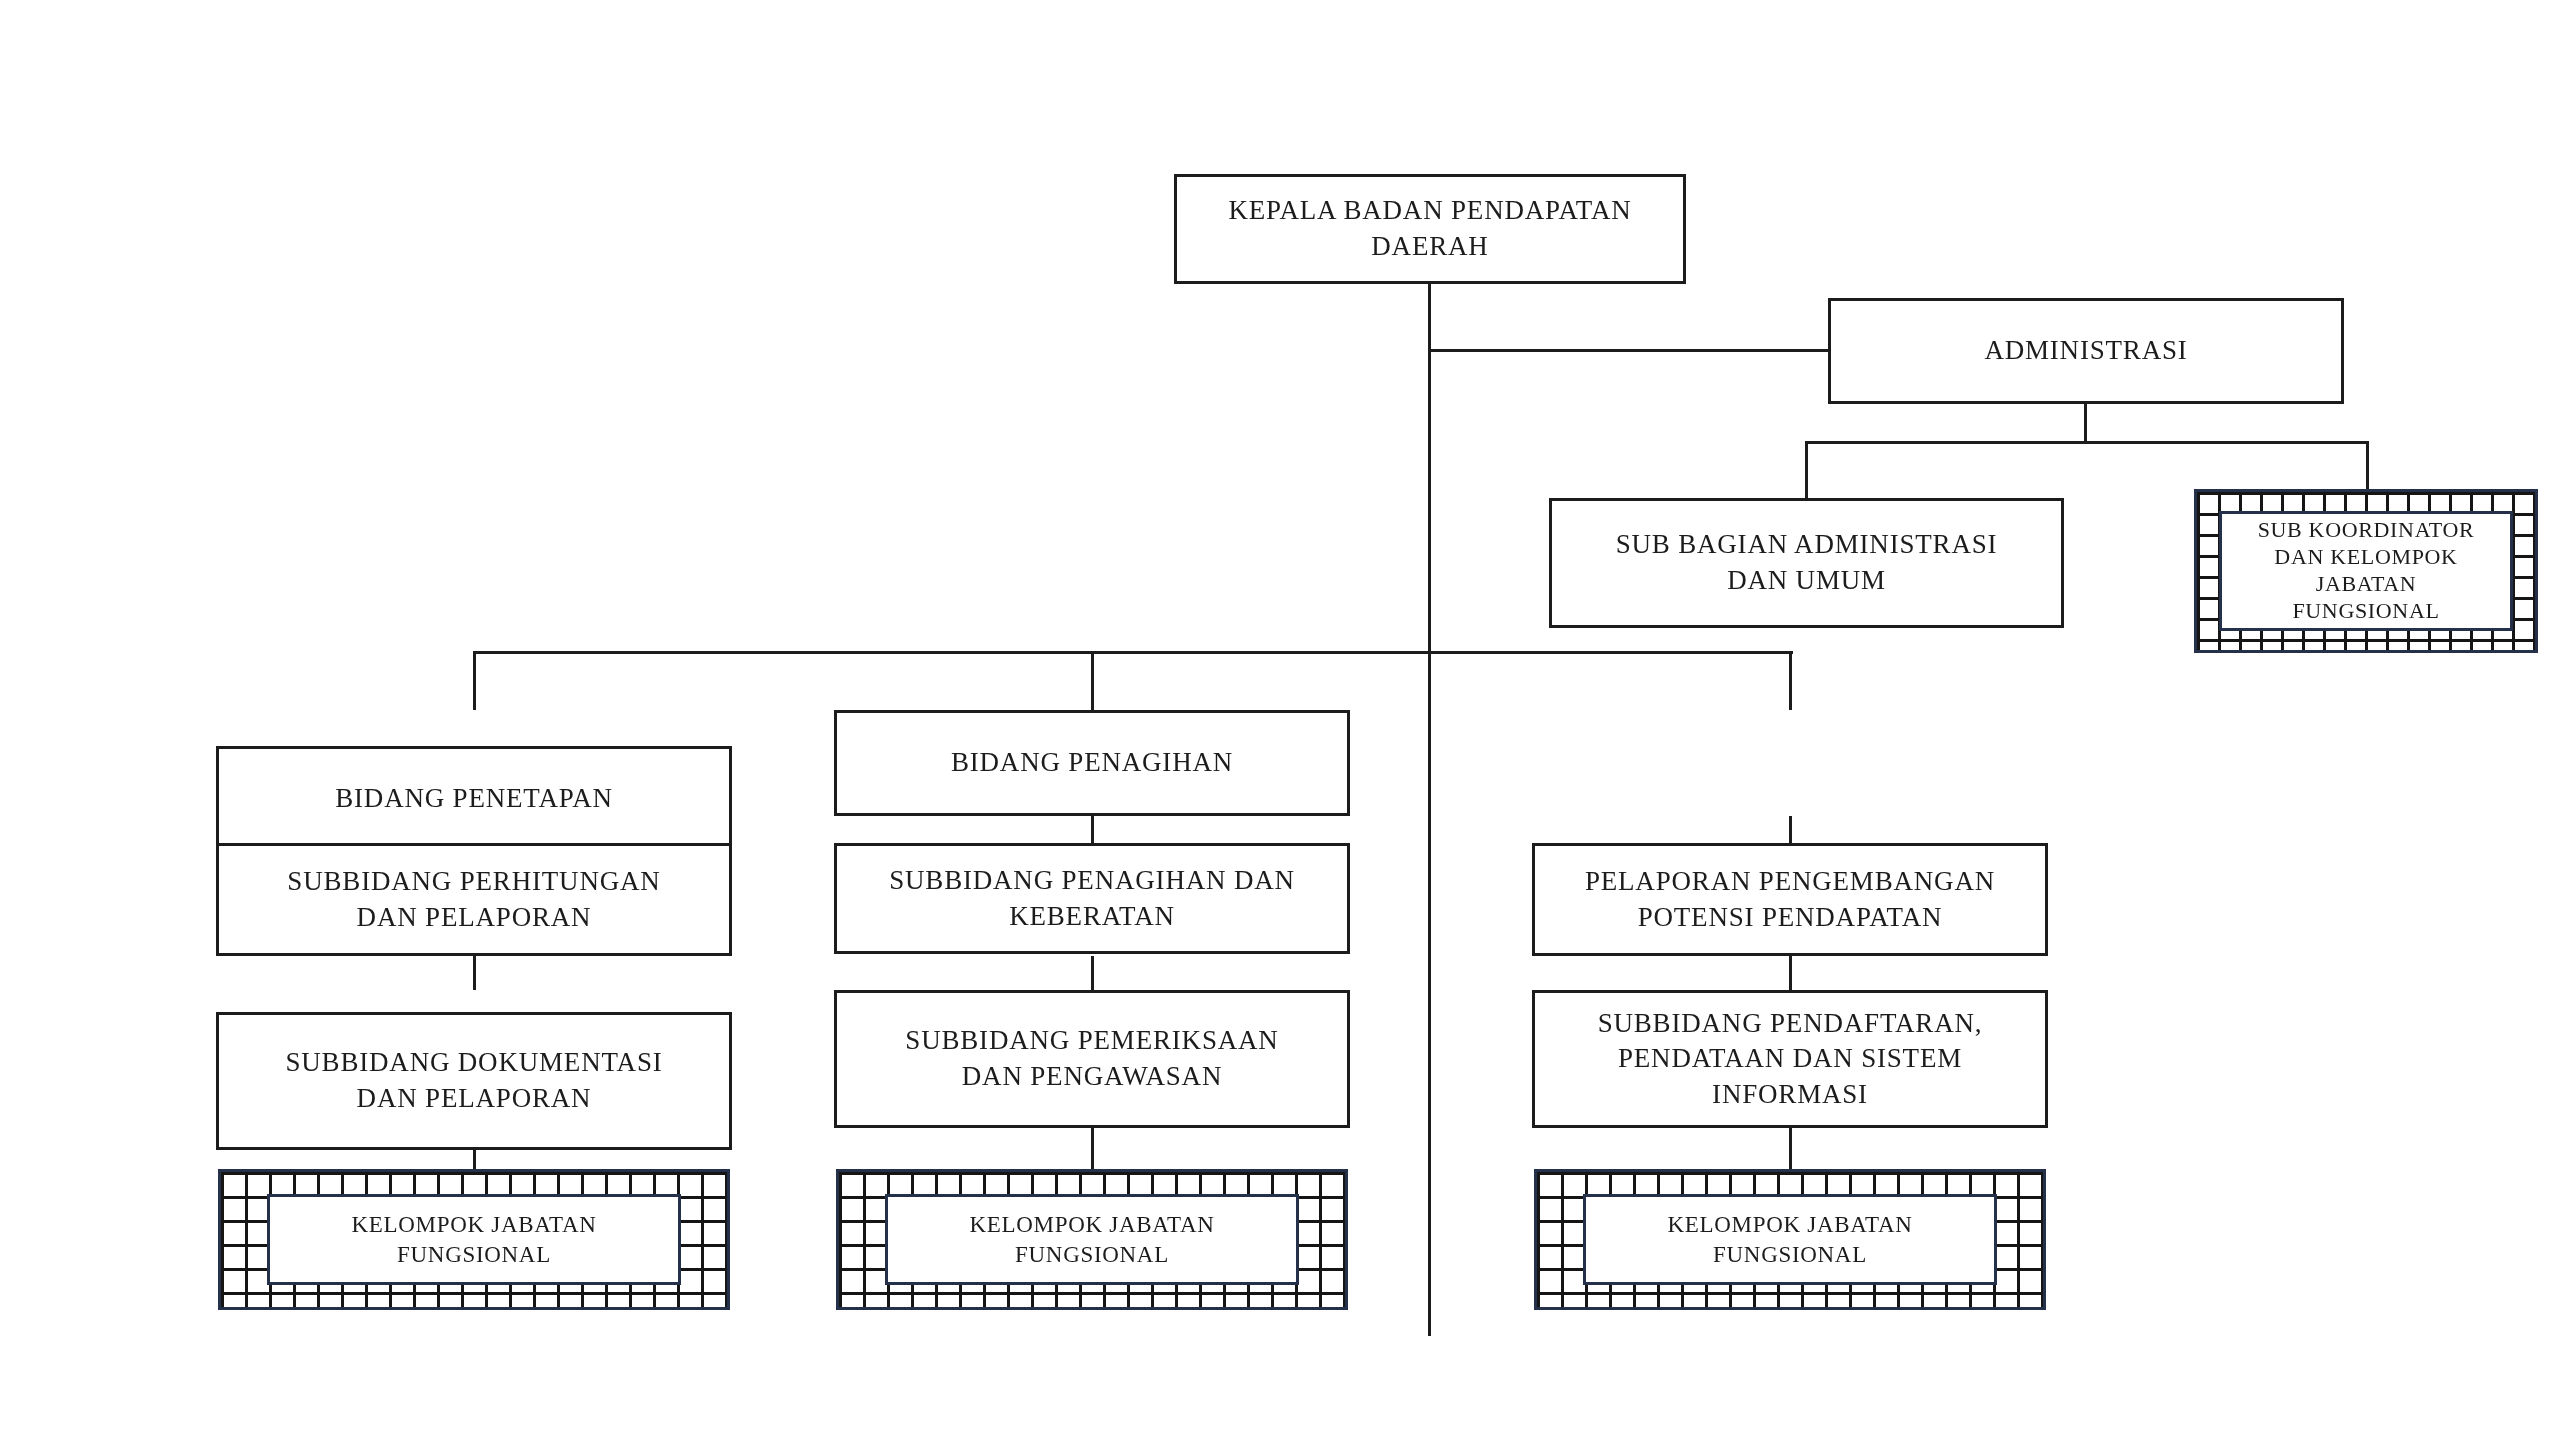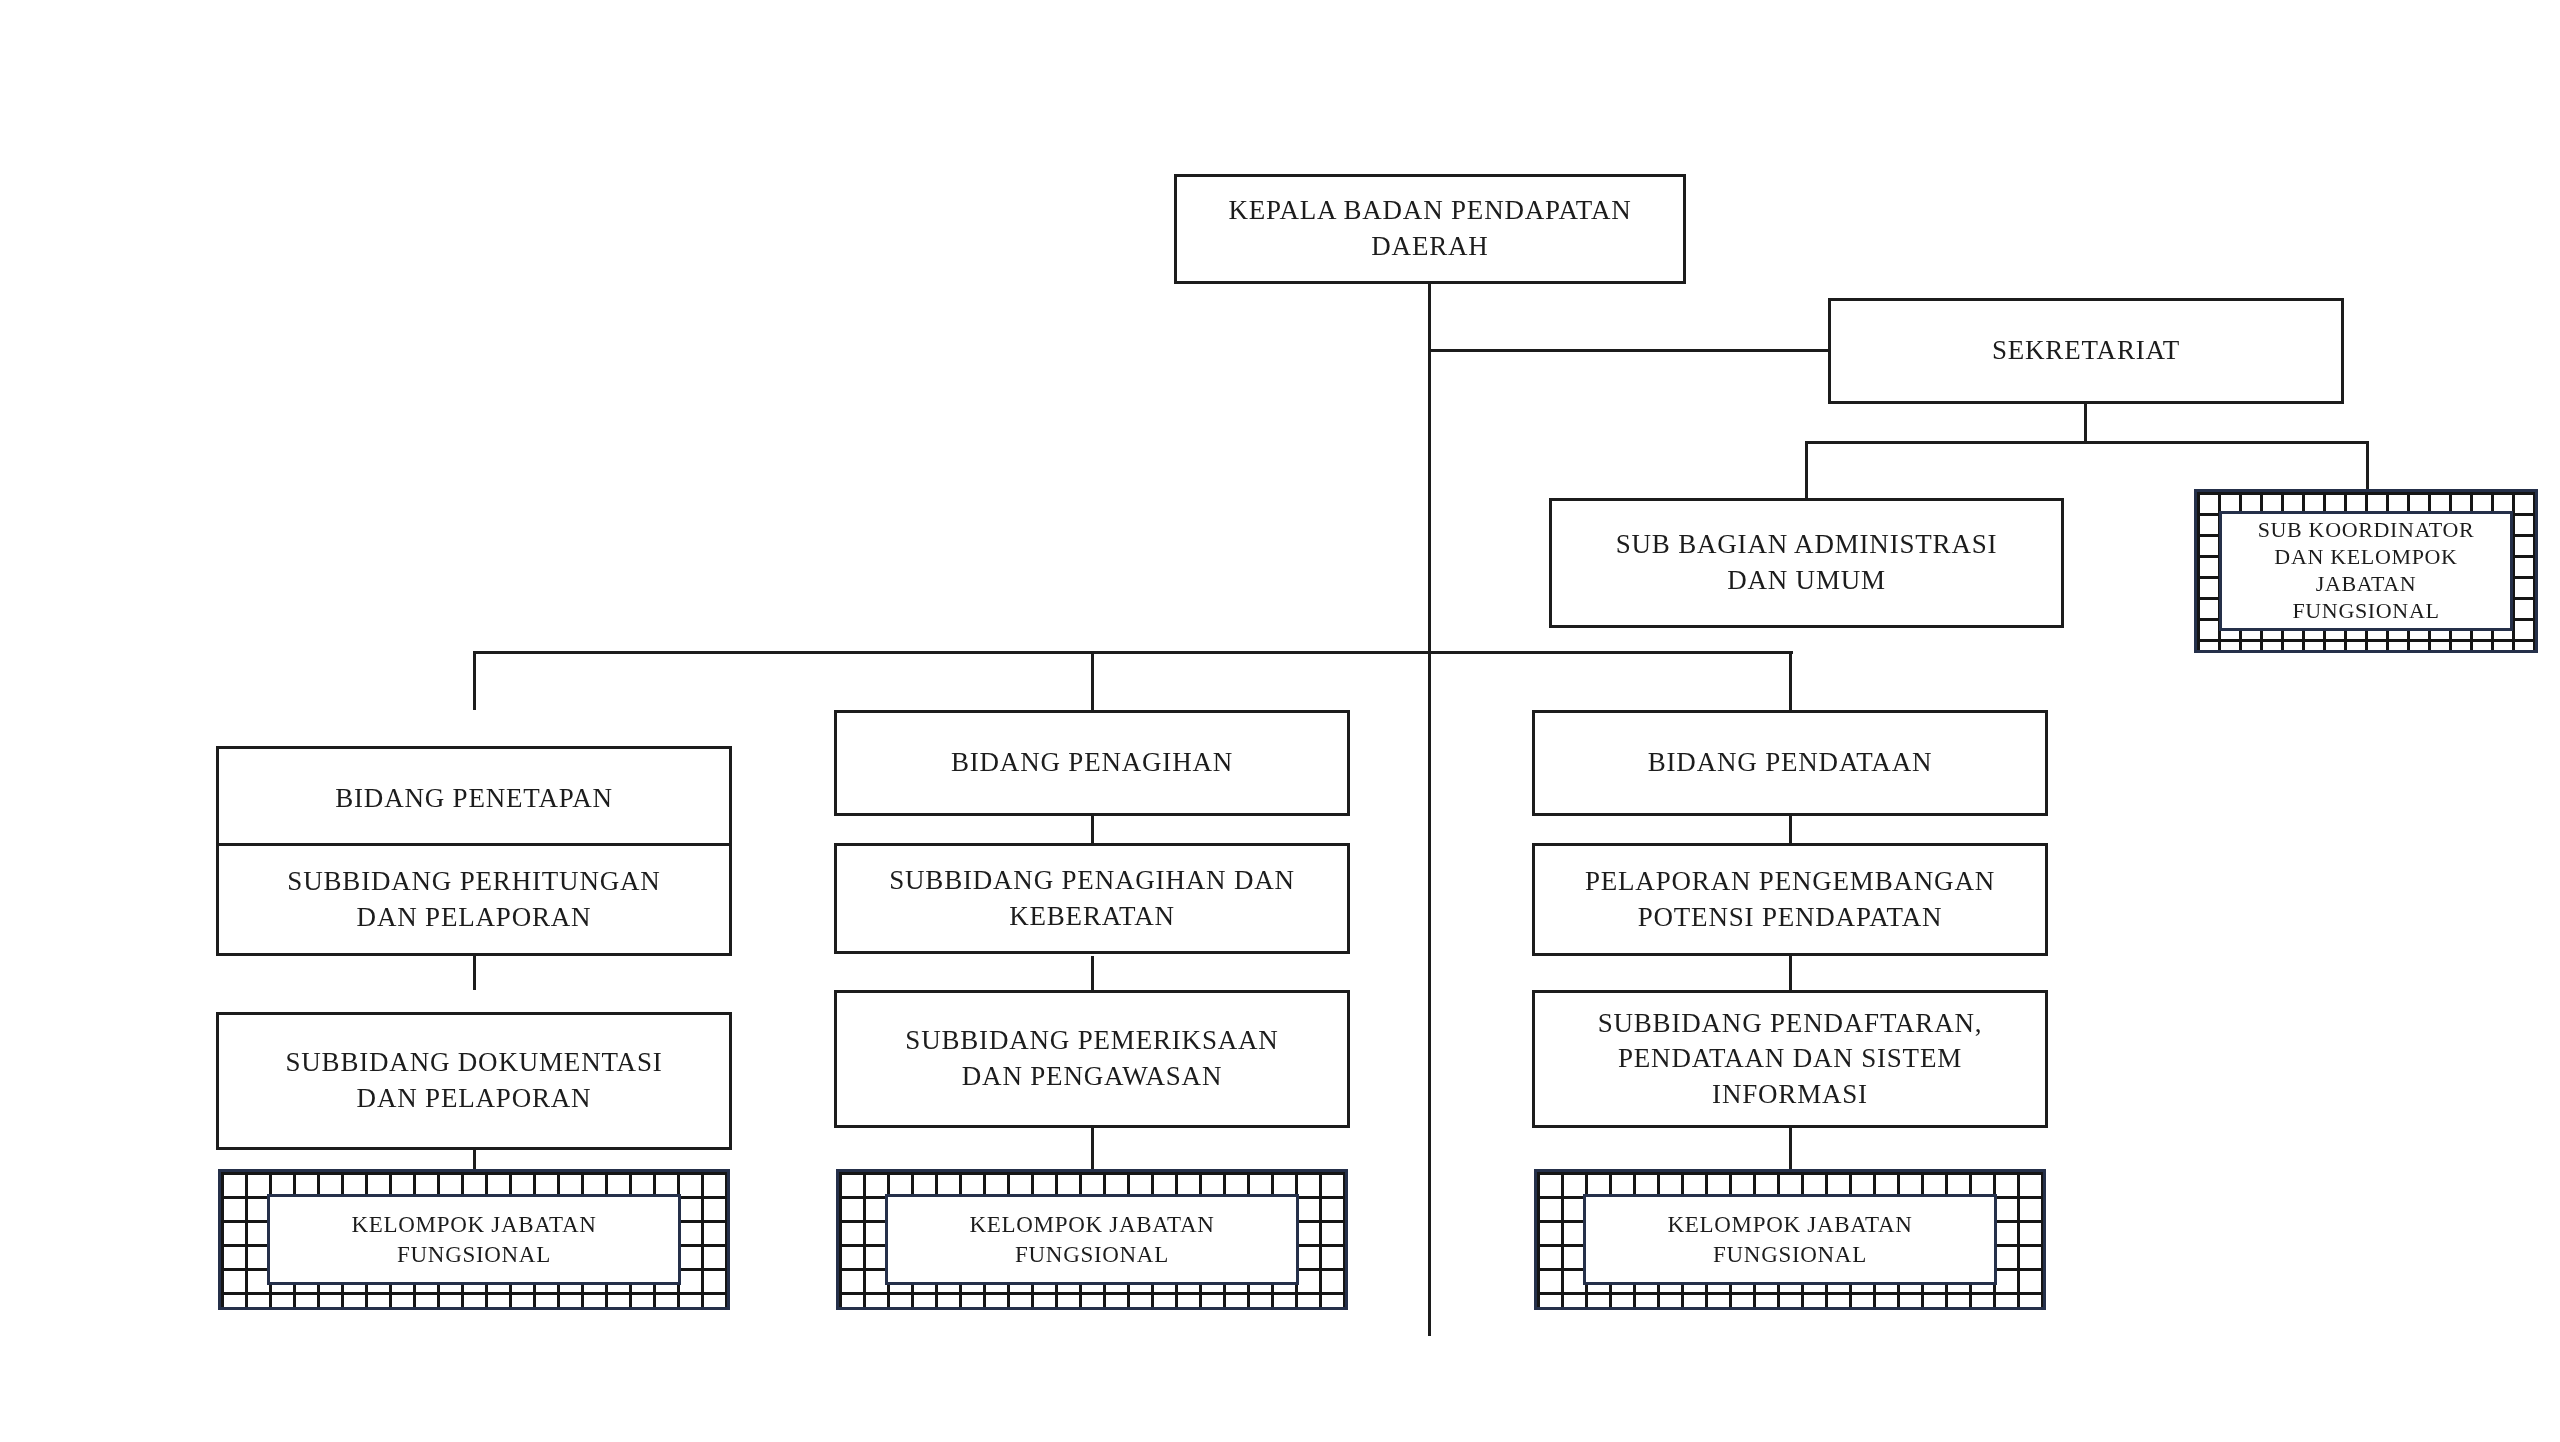--- a/index.html
+++ b/index.html
@@ -126,33 +126,32 @@
   <div class="conn" id="c-l3a"></div>
   <div class="conn" id="c-l1b"></div>
   <div class="conn" id="c-l2b"></div>
   <div class="conn" id="c-l3b"></div>
   <div class="conn" id="c-l1c"></div>
   <div class="conn" id="c-l2c"></div>
   <div class="conn" id="c-l3c"></div>
 
   <div class="node" id="n-kepala">KEPALA BADAN PENDAPATAN DAERAH</div>
 
-  <div class="node" id="n-sekretariat">SEKRETARIAT</div>
+  <div class="node" id="n-sekretariat">ADMINISTRASI</div>
 
   <div class="node" id="n-subbagian">SUB BAGIAN ADMINISTRASI DAN UMUM</div>
 
   <div class="checker checker-sk" id="n-subkoord">
     <div class="inner">
       <span>SUB KOORDINATOR DAN KELOMPOK JABATAN FUNGSIONAL</span>
     </div>
   </div>
 
   <div class="node" id="n-bidang1">BIDANG PENETAPAN</div>
   <div class="node" id="n-bidang2">BIDANG PENAGIHAN</div>
-  <div class="node" id="n-bidang3">BIDANG PENDATAAN</div>
 
   <div class="node" id="n-sub1a">SUBBIDANG PERHITUNGAN DAN PELAPORAN</div>
   <div class="node" id="n-sub2a">SUBBIDANG PENAGIHAN DAN KEBERATAN</div>
   <div class="node" id="n-sub3a">PELAPORAN PENGEMBANGAN POTENSI PENDAPATAN</div>
 
   <div class="node" id="n-sub1b">SUBBIDANG DOKUMENTASI DAN PELAPORAN</div>
   <div class="node" id="n-sub2b">SUBBIDANG PEMERIKSAAN DAN PENGAWASAN</div>
   <div class="node" id="n-sub3b">SUBBIDANG PENDAFTARAN, PENDATAAN DAN SISTEM INFORMASI</div>
 
   <div class="checker checker-kel" id="n-kel1">

